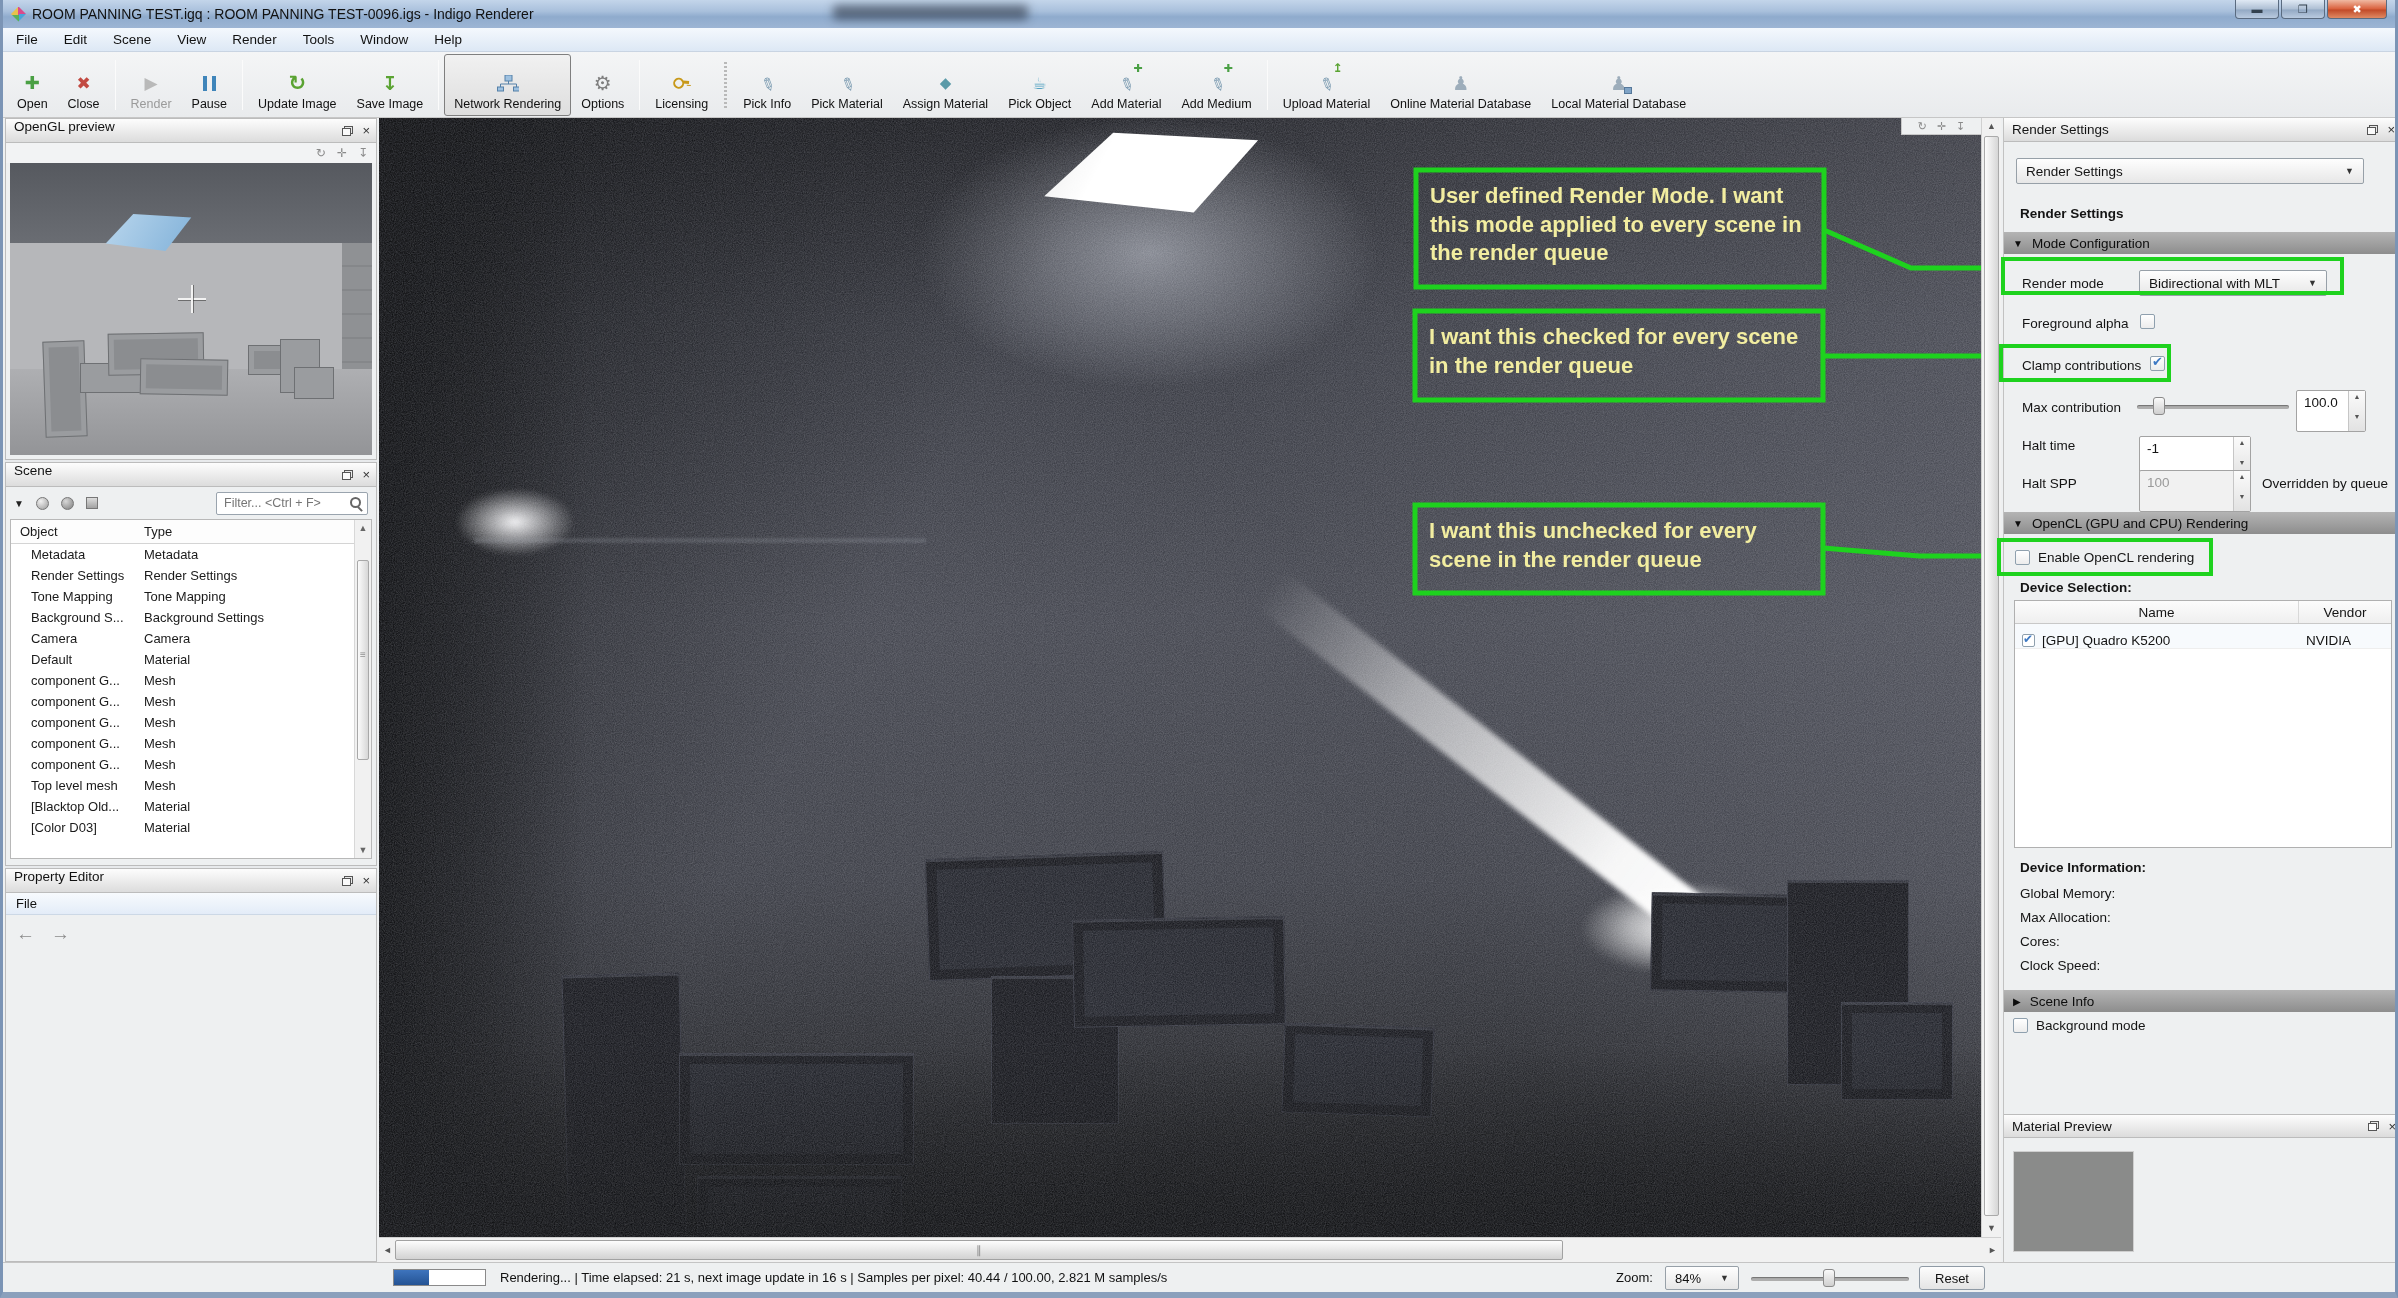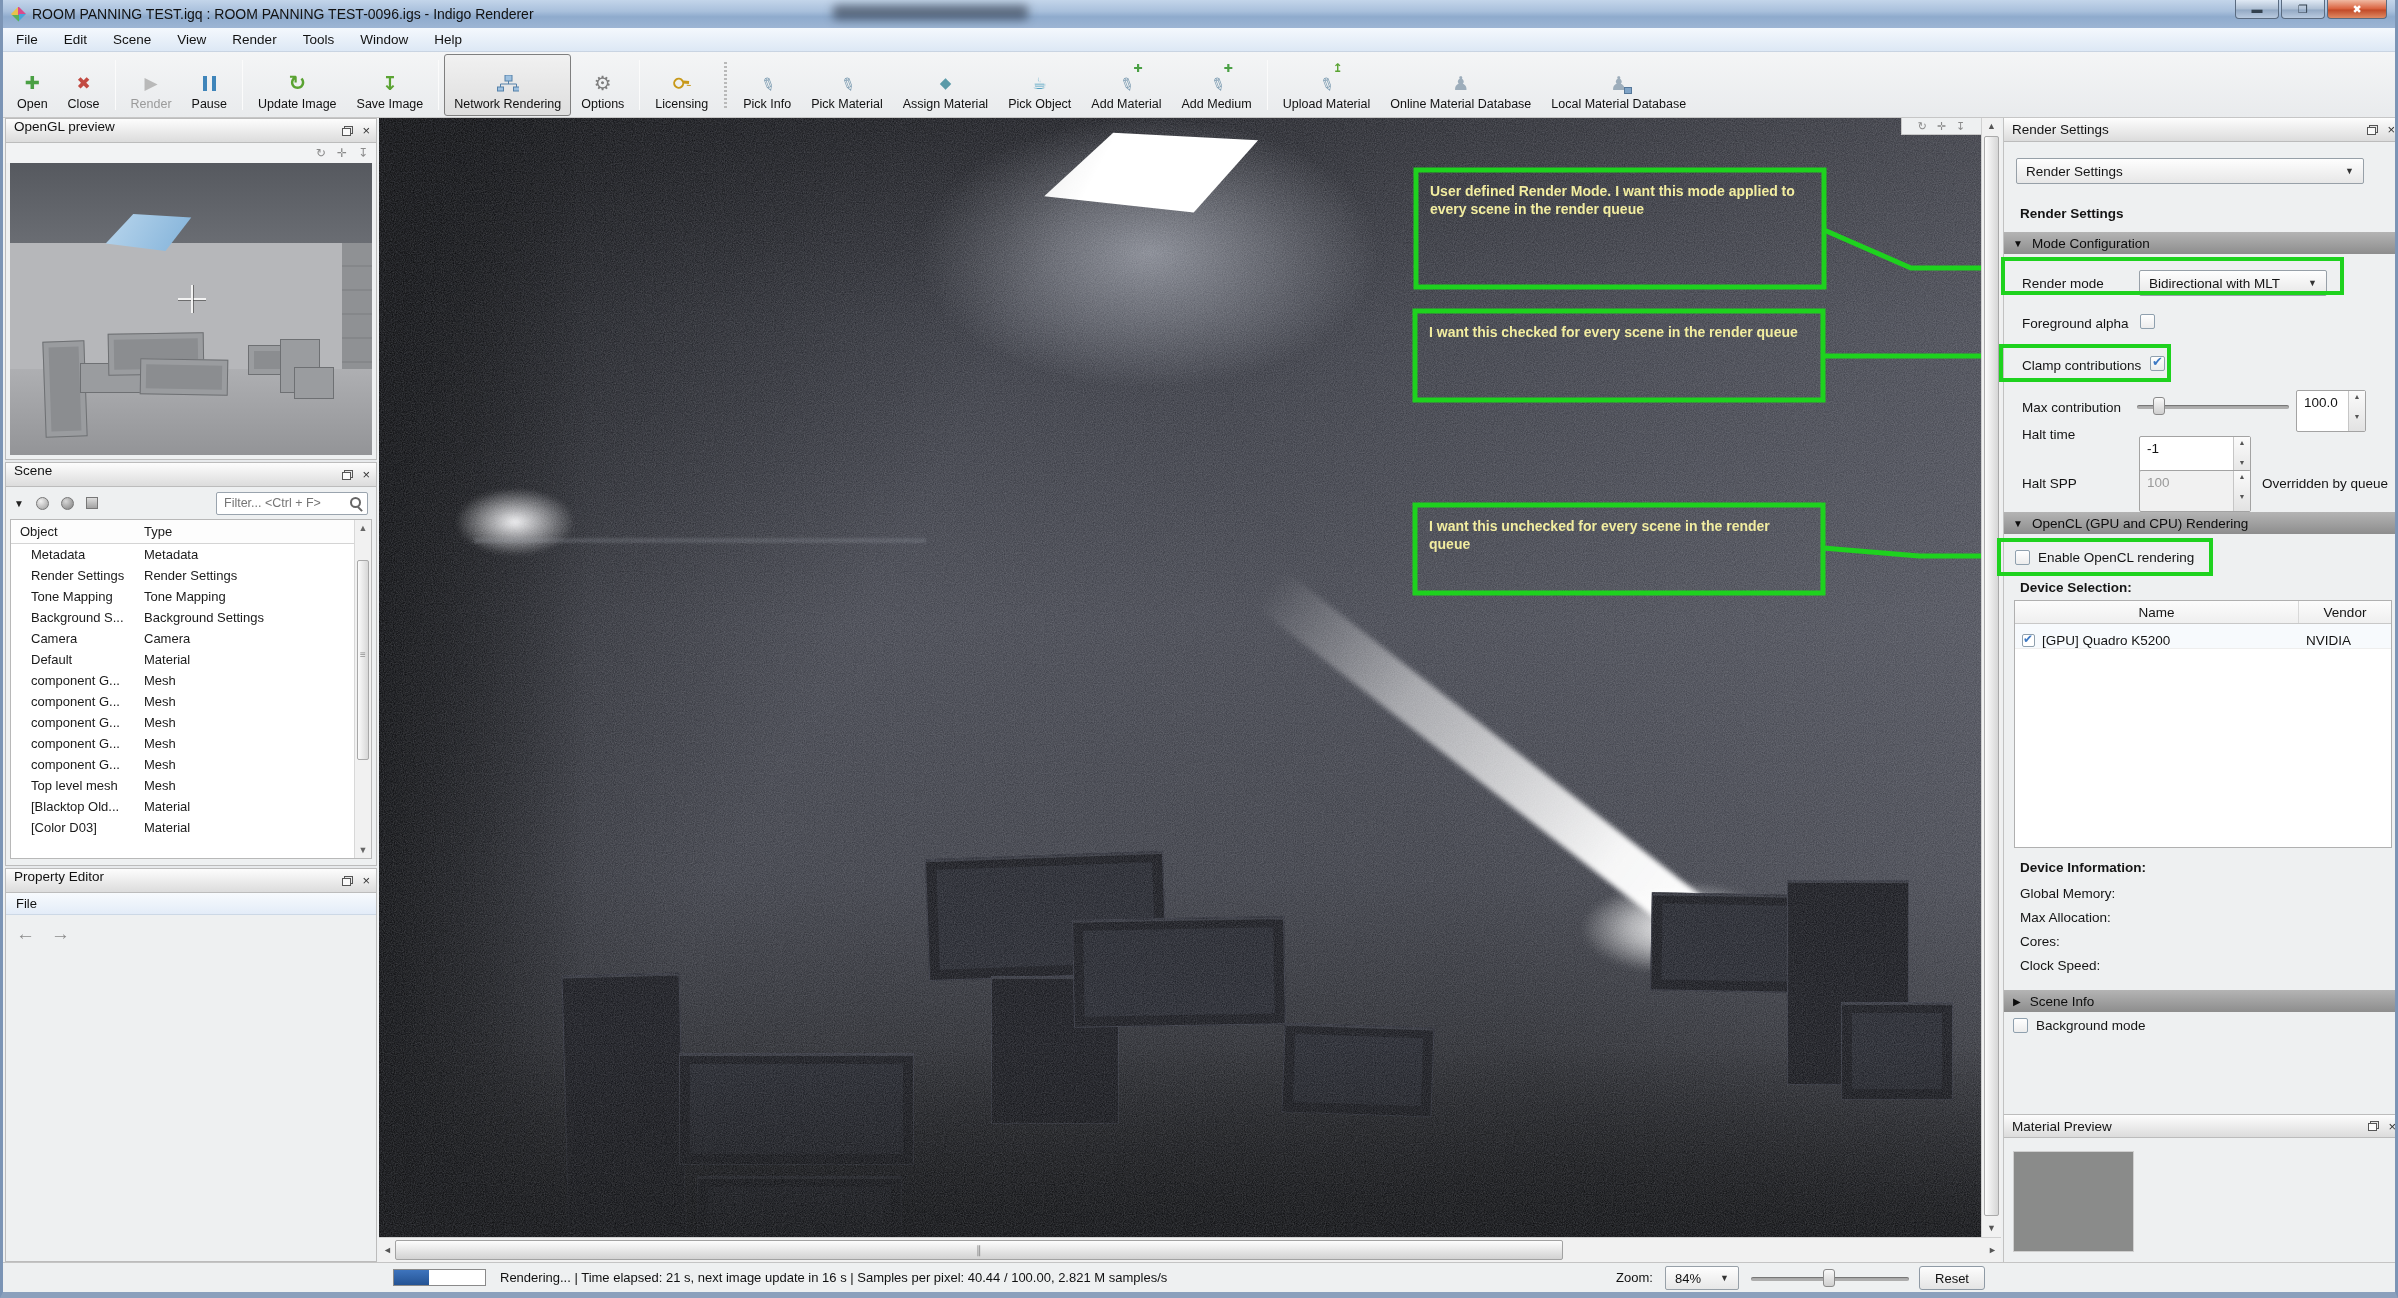--- a/index.html
+++ b/index.html
@@ -114,21 +114,21 @@
   .sky{position:absolute;left:656px;top:8px;width:230px;height:95px;clip-path:polygon(4% 74%,34% 7%,97% 15%,69% 91%);background:#fff;filter:blur(1.5px);}
   .beam{position:absolute;left:905px;top:452px;width:585px;height:46px;transform:rotate(38deg);transform-origin:0 0;
     background:linear-gradient(90deg,rgba(255,255,255,0) 0%,rgba(255,255,255,.5) 30%,rgba(255,255,255,.95) 75%,#fff 100%);filter:blur(2.5px);}
   .splash{position:absolute;left:1168px;top:748px;width:270px;height:125px;background:radial-gradient(closest-side,#fff 0%,rgba(255,255,255,.55) 40%,rgba(255,255,255,0) 75%);filter:blur(3px);}
   .wall-light{position:absolute;left:76px;top:370px;width:120px;height:68px;background:radial-gradient(closest-side,rgba(250,250,252,.95),rgba(250,250,252,0));filter:blur(2px);}
   .shelf{position:absolute;left:95px;top:420px;width:452px;height:5px;background:rgba(152,154,164,.22);filter:blur(1px);}
   .rb{position:absolute;background:#0e0f14;border:1px solid #2c2e38;box-shadow:inset 0 2px 0 rgba(122,126,142,.25);}
   .rb .hole{position:absolute;inset:10px;background:#1a1c23;}
   .noise{position:absolute;inset:0;mix-blend-mode:screen;opacity:.5;}
   .anno-svg{position:absolute;inset:0;pointer-events:none;}
-  .note{position:absolute;padding:12px 14px;font-size:14px;font-weight:bold;line-height:1.3;color:#f2eda0;}
+  .note{position:absolute;padding:12px 14px;font-size:22px;font-weight:bold;line-height:1.3;color:#f2eda0;}
   .corner-tools{position:absolute;right:20px;top:0;width:80px;height:17px;background:#eef0f1;border-left:1px solid #c8c8c8;border-bottom:1px solid #c8c8c8;
     display:flex;align-items:center;justify-content:center;gap:10px;font-size:11px;color:#8a8a8a;}
   .vscroll{position:absolute;right:0;top:0;width:20px;height:1119px;background:#f1f1f1;border-left:1px solid #d0d0d0;}
   .vscroll .up,.vscroll .dn{position:absolute;left:0;width:19px;height:17px;font-size:9px;color:#555;text-align:center;line-height:17px;}
   .vscroll .dn{bottom:0;}
   .vthumb{position:absolute;left:2px;top:18px;width:15px;height:1080px;background:linear-gradient(90deg,#fdfdfd,#d6d6d6);border:1px solid #aaa;border-radius:2px;}
   .hscroll{position:absolute;left:0;top:1119px;width:1622px;height:25px;background:#f1f1f1;border-top:1px solid #d0d0d0;}
   .hscroll .lf,.hscroll .rt{position:absolute;top:0;width:17px;height:24px;font-size:9px;color:#555;text-align:center;line-height:24px;}
   .hscroll .rt{right:0;}
   .hthumb{position:absolute;left:16px;top:2px;width:1168px;height:20px;background:linear-gradient(#fdfdfd,#d2d2d2);border:1px solid #a2a2a2;border-radius:2px;text-align:center;color:#8a8a8a;font-size:11px;line-height:19px;}
@@ -584,21 +584,21 @@
         <div class="sthumb" style="left:16px;"></div>
     </div>
     <div class="spin" style="left:292px;top:272px;width:70px;">
       <span class="val">100.0</span>
       <span class="btns">
           <span>▲</span>
           <span>▼</span>
         </span>
     </div>
 
-    <div class="flabel" style="left:18px;top:309px;">Halt time</div>
+    <div class="flabel" style="left:18px;top:320px;">Halt time</div>
     <div class="spin" style="left:135px;top:318px;width:112px;">
       <span class="val">-1</span>
       <span class="btns">
           <span>▲</span>
           <span>▼</span>
         </span>
     </div>
 
     <div class="flabel" style="left:18px;top:358px;">Halt SPP</div>
     <div class="spin disabled" style="left:135px;top:352px;width:112px;">

